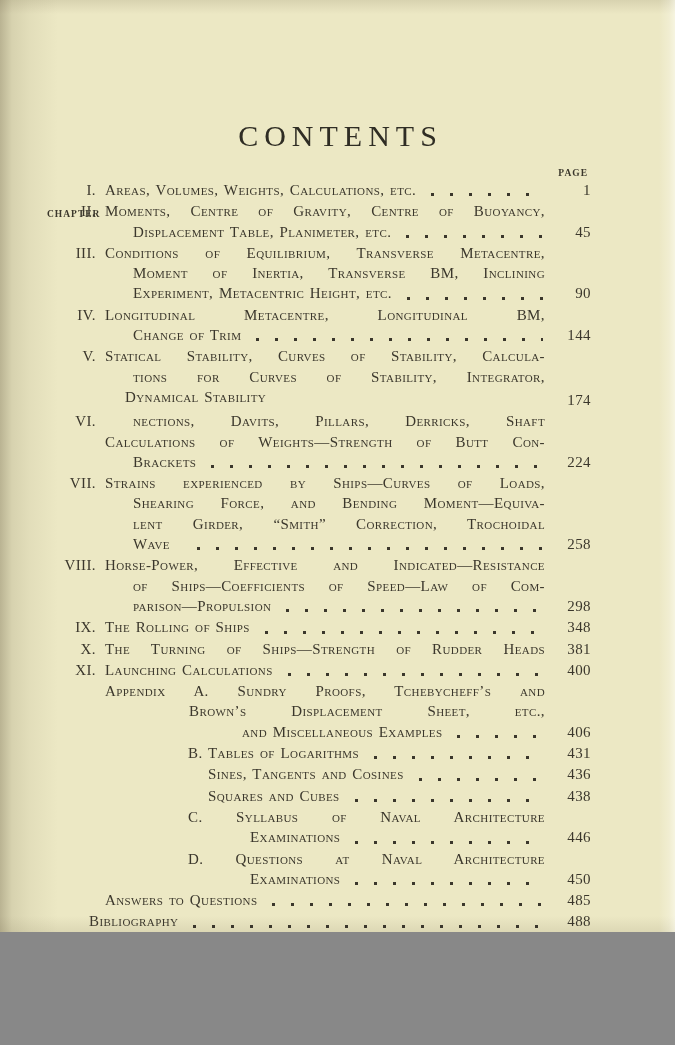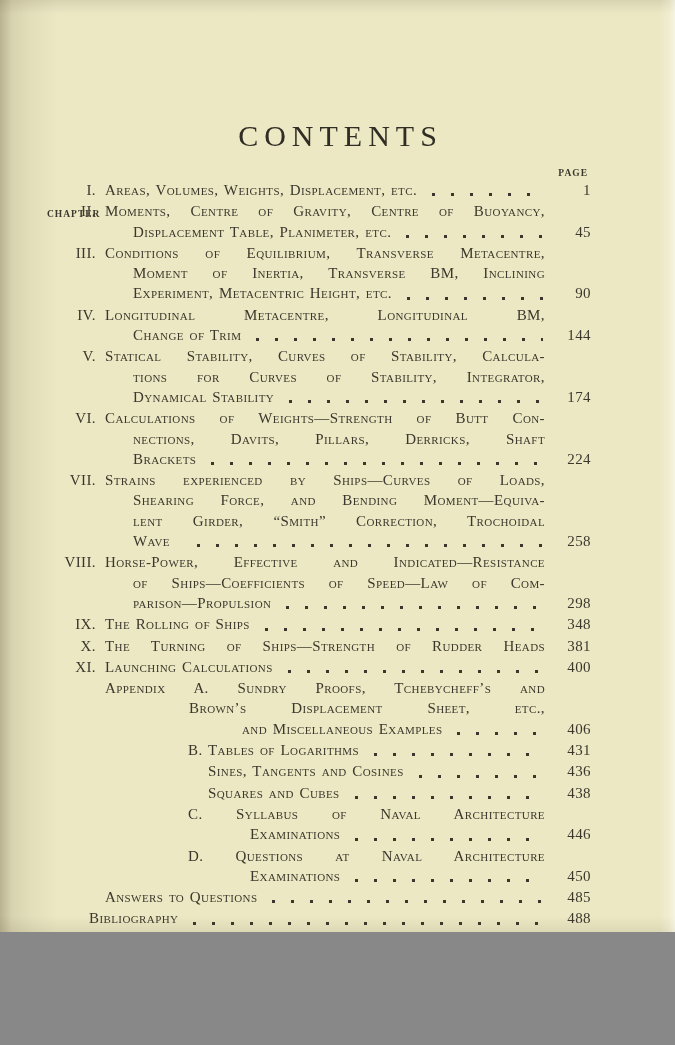--- a/index.html
+++ b/index.html
@@ -54,21 +54,21 @@
   <div class="collabels">
     <span class="chapter-label">CHAPTER</span>
     <span class="page-label">PAGE</span>
   </div>
 
   <div class="toc">
       <div class="entry">
         <div class="num">I.</div>
         <div class="lines">
           <div class="line lastline">
-            <span class="lt">Areas, Volumes, Weights, Displacement, etc.</span>
+            <span class="lt">Areas, Volumes, Weights, Calculations, etc.</span>
             <span class="leader"></span>
           </div>
         </div>
         <div class="pg">1</div>
       </div>
       <div class="entry">
         <div class="num">II.</div>
         <div class="lines">
           <div class="line just">Moments, Centre of Gravity, Centre of Buoyancy,</div>
           <div class="line lastline" style="margin-left: 28px;">
@@ -99,32 +99,32 @@
             <span class="leader"></span>
           </div>
         </div>
         <div class="pg">144</div>
       </div>
       <div class="entry">
         <div class="num">V.</div>
         <div class="lines">
           <div class="line just">Statical Stability, Curves of Stability, Calcula-</div>
           <div class="line just" style="margin-left: 28px;">tions for Curves of Stability, Integrator,</div>
-          <div class="line lastline" style="margin-left: 28px;">
+          <div class="line lastline" style="margin-left: 20px; flex-direction: column;">
             <span class="lt">Dynamical Stability</span>
             <span class="leader"></span>
           </div>
         </div>
         <div class="pg">174</div>
       </div>
       <div class="entry">
         <div class="num">VI.</div>
         <div class="lines">
+          <div class="line just" style="margin-left: 28px;">nections, Davits, Pillars, Derricks, Shaft</div>
           <div class="line just">Calculations of Weights—Strength of Butt Con-</div>
-          <div class="line just" style="margin-left: 28px;">nections, Davits, Pillars, Derricks, Shaft</div>
           <div class="line lastline" style="margin-left: 28px;">
             <span class="lt">Brackets</span>
             <span class="leader"></span>
           </div>
         </div>
         <div class="pg">224</div>
       </div>
       <div class="entry">
         <div class="num">VII.</div>
         <div class="lines">

